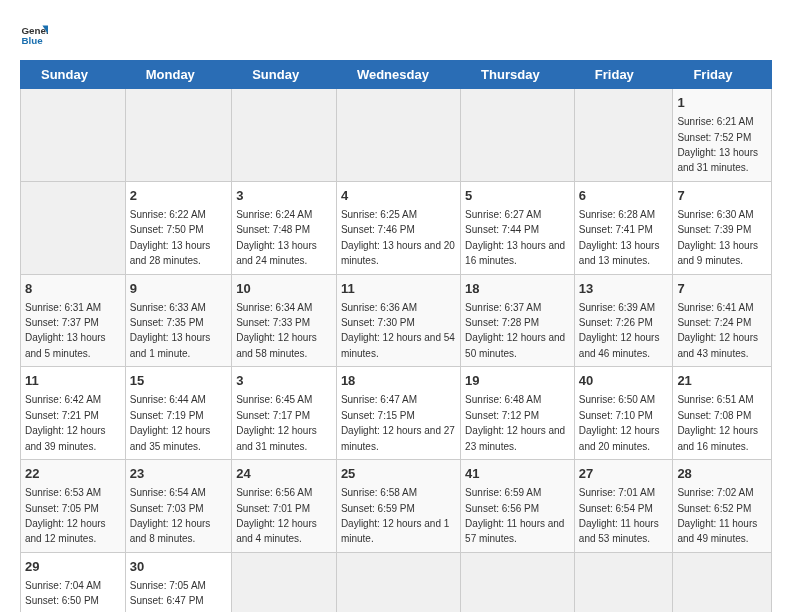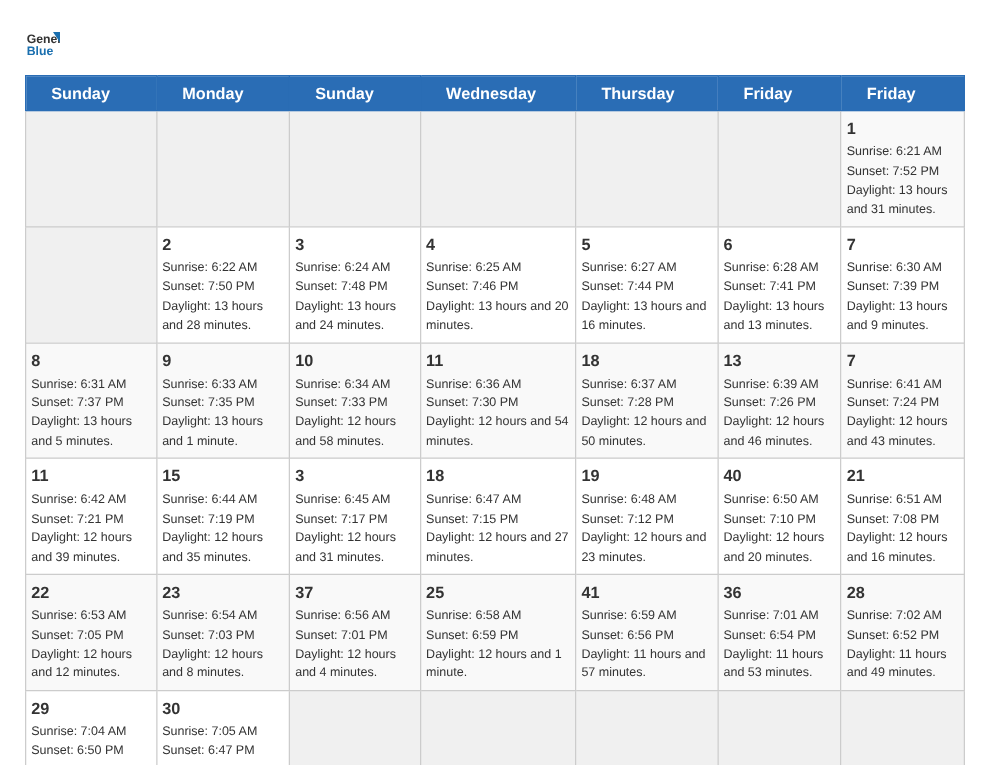--- a/index.html
+++ b/index.html
@@ -141,24 +141,24 @@
         <td><span class="day-num">15</span><span class="day-info">Sunrise: 6:44 AM<br>Sunset: 7:19 PM<br>Daylight: 12 hours and 35 minutes.</span></td>
         <td><span class="day-num">3</span><span class="day-info">Sunrise: 6:45 AM<br>Sunset: 7:17 PM<br>Daylight: 12 hours and 31 minutes.</span></td>
         <td><span class="day-num">18</span><span class="day-info">Sunrise: 6:47 AM<br>Sunset: 7:15 PM<br>Daylight: 12 hours and 27 minutes.</span></td>
         <td><span class="day-num">19</span><span class="day-info">Sunrise: 6:48 AM<br>Sunset: 7:12 PM<br>Daylight: 12 hours and 23 minutes.</span></td>
         <td><span class="day-num">40</span><span class="day-info">Sunrise: 6:50 AM<br>Sunset: 7:10 PM<br>Daylight: 12 hours and 20 minutes.</span></td>
         <td><span class="day-num">21</span><span class="day-info">Sunrise: 6:51 AM<br>Sunset: 7:08 PM<br>Daylight: 12 hours and 16 minutes.</span></td>
       </tr>
       <tr>
         <td><span class="day-num">22</span><span class="day-info">Sunrise: 6:53 AM<br>Sunset: 7:05 PM<br>Daylight: 12 hours and 12 minutes.</span></td>
         <td><span class="day-num">23</span><span class="day-info">Sunrise: 6:54 AM<br>Sunset: 7:03 PM<br>Daylight: 12 hours and 8 minutes.</span></td>
-        <td><span class="day-num">37</span><span class="day-info">Sunrise: 6:56 AM<br>Sunset: 7:01 PM<br>Daylight: 12 hours and 4 minutes.</span></td>
+        <td><span class="day-num">24</span><span class="day-info">Sunrise: 6:56 AM<br>Sunset: 7:01 PM<br>Daylight: 12 hours and 4 minutes.</span></td>
         <td><span class="day-num">25</span><span class="day-info">Sunrise: 6:58 AM<br>Sunset: 6:59 PM<br>Daylight: 12 hours and 1 minute.</span></td>
         <td><span class="day-num">41</span><span class="day-info">Sunrise: 6:59 AM<br>Sunset: 6:56 PM<br>Daylight: 11 hours and 57 minutes.</span></td>
-        <td><span class="day-num">36</span><span class="day-info">Sunrise: 7:01 AM<br>Sunset: 6:54 PM<br>Daylight: 11 hours and 53 minutes.</span></td>
+        <td><span class="day-num">27</span><span class="day-info">Sunrise: 7:01 AM<br>Sunset: 6:54 PM<br>Daylight: 11 hours and 53 minutes.</span></td>
         <td><span class="day-num">28</span><span class="day-info">Sunrise: 7:02 AM<br>Sunset: 6:52 PM<br>Daylight: 11 hours and 49 minutes.</span></td>
       </tr>
       <tr>
         <td><span class="day-num">29</span><span class="day-info">Sunrise: 7:04 AM<br>Sunset: 6:50 PM<br>Daylight: 11 hours and 45 minutes.</span></td>
         <td><span class="day-num">30</span><span class="day-info">Sunrise: 7:05 AM<br>Sunset: 6:47 PM<br>Daylight: 11 hours and 42 minutes.</span></td>
         <td class="empty"></td>
         <td class="empty"></td>
         <td class="empty"></td>
         <td class="empty"></td>
         <td class="empty"></td>

